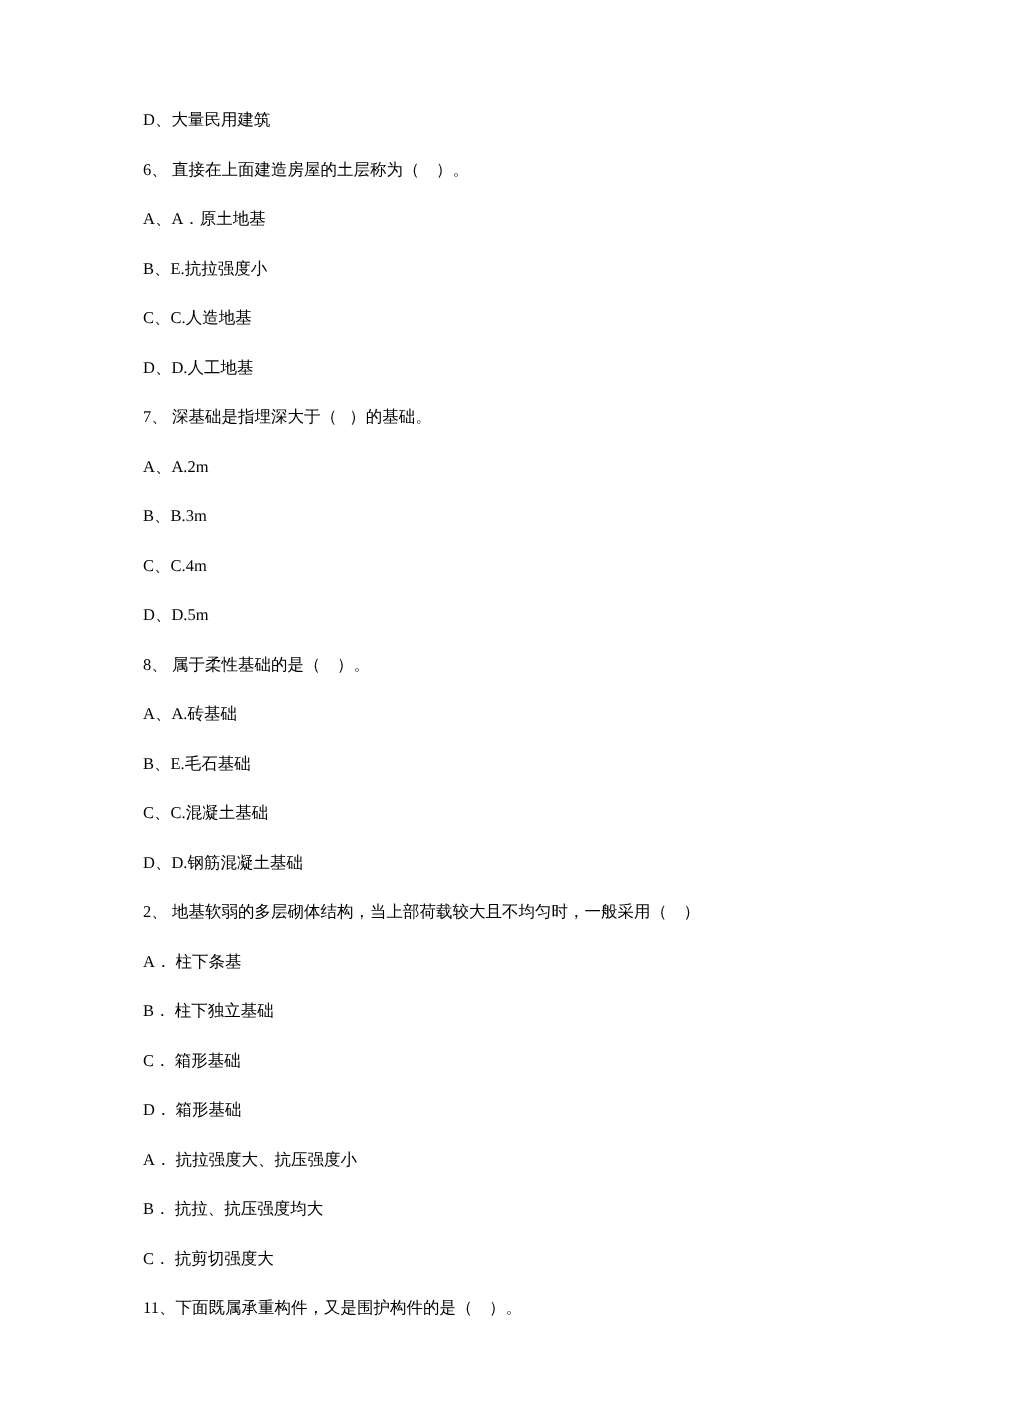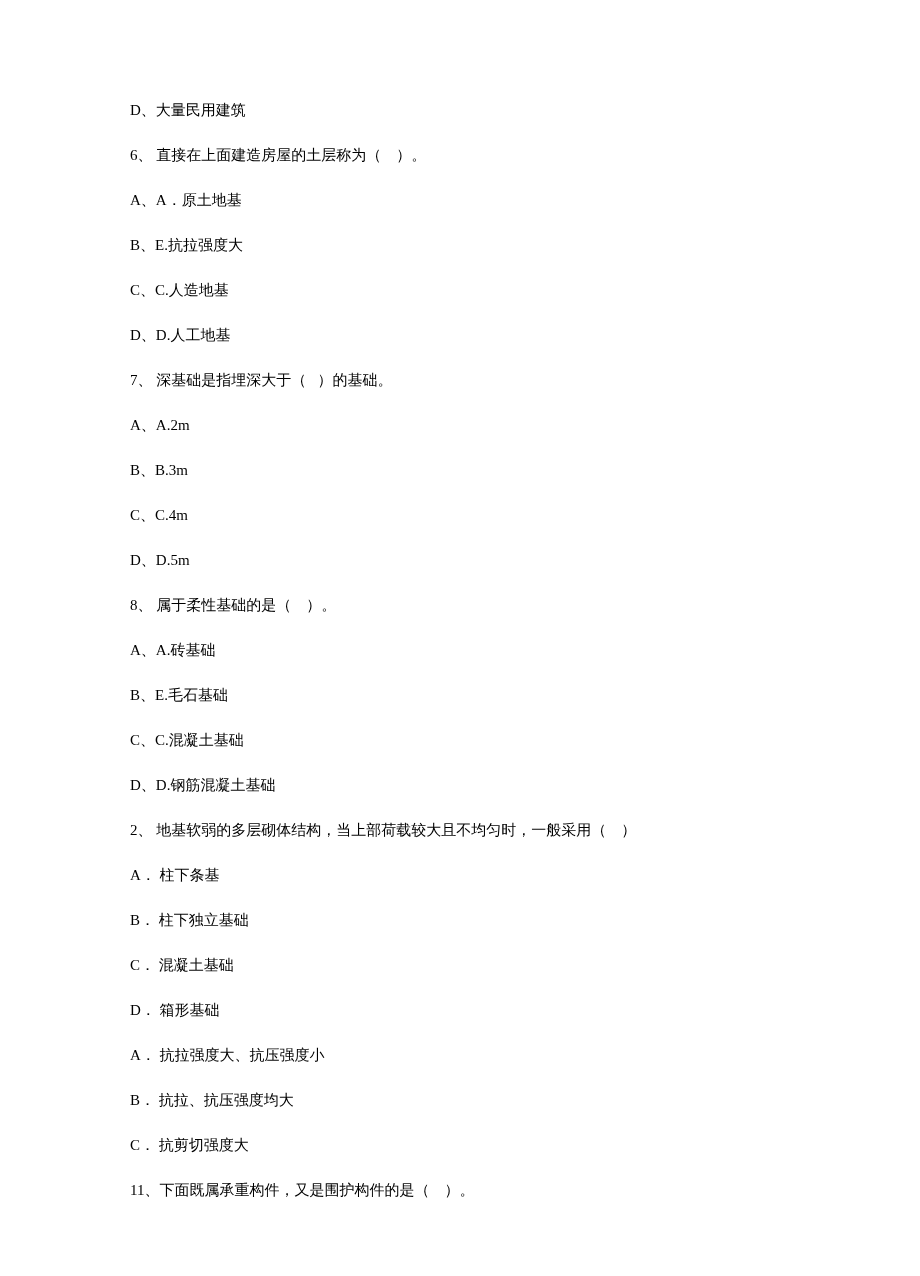--- a/index.html
+++ b/index.html
@@ -23,36 +23,36 @@
     white-space: pre;
   }
 </style>
 </head>
 <body>
 
 <div class="page">
   <div class="line">D、大量民用建筑</div>
   <div class="line">6、 直接在上面建造房屋的土层称为（    ）。</div>
   <div class="line">A、A．原土地基</div>
-  <div class="line">B、E.抗拉强度大</div>
+  <div class="line">B、E.抗拉强度小</div>
   <div class="line">C、C.人造地基</div>
   <div class="line">D、D.人工地基</div>
   <div class="line">7、 深基础是指埋深大于（   ）的基础。</div>
   <div class="line">A、A.2m</div>
   <div class="line">B、B.3m</div>
   <div class="line">C、C.4m</div>
   <div class="line">D、D.5m</div>
   <div class="line">8、 属于柔性基础的是（    ）。</div>
   <div class="line">A、A.砖基础</div>
   <div class="line">B、E.毛石基础</div>
   <div class="line">C、C.混凝土基础</div>
   <div class="line">D、D.钢筋混凝土基础</div>
   <div class="line">2、 地基软弱的多层砌体结构，当上部荷载较大且不均匀时，一般采用（    ）</div>
   <div class="line">A． 柱下条基</div>
   <div class="line">B． 柱下独立基础</div>
-  <div class="line">C． 混凝土基础</div>
+  <div class="line">C． 箱形基础</div>
   <div class="line">D． 箱形基础</div>
   <div class="line">A． 抗拉强度大、抗压强度小</div>
   <div class="line">B． 抗拉、抗压强度均大</div>
   <div class="line">C． 抗剪切强度大</div>
   <div class="line">11、下面既属承重构件，又是围护构件的是（    ）。</div>
 
 </div>
 
 </body></html>

